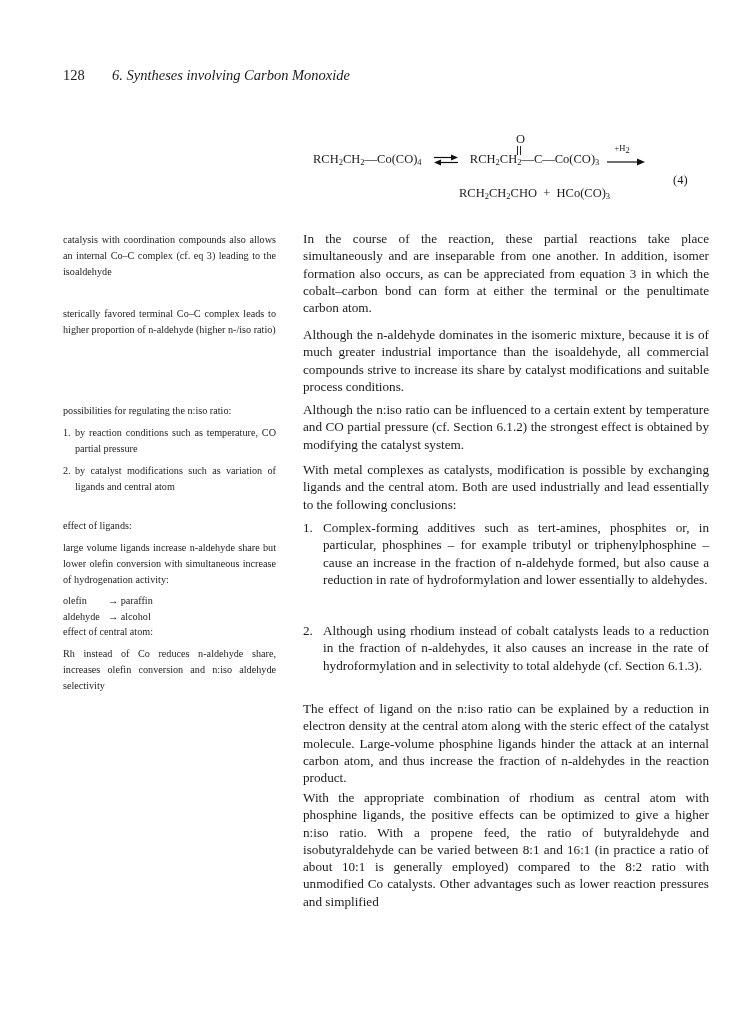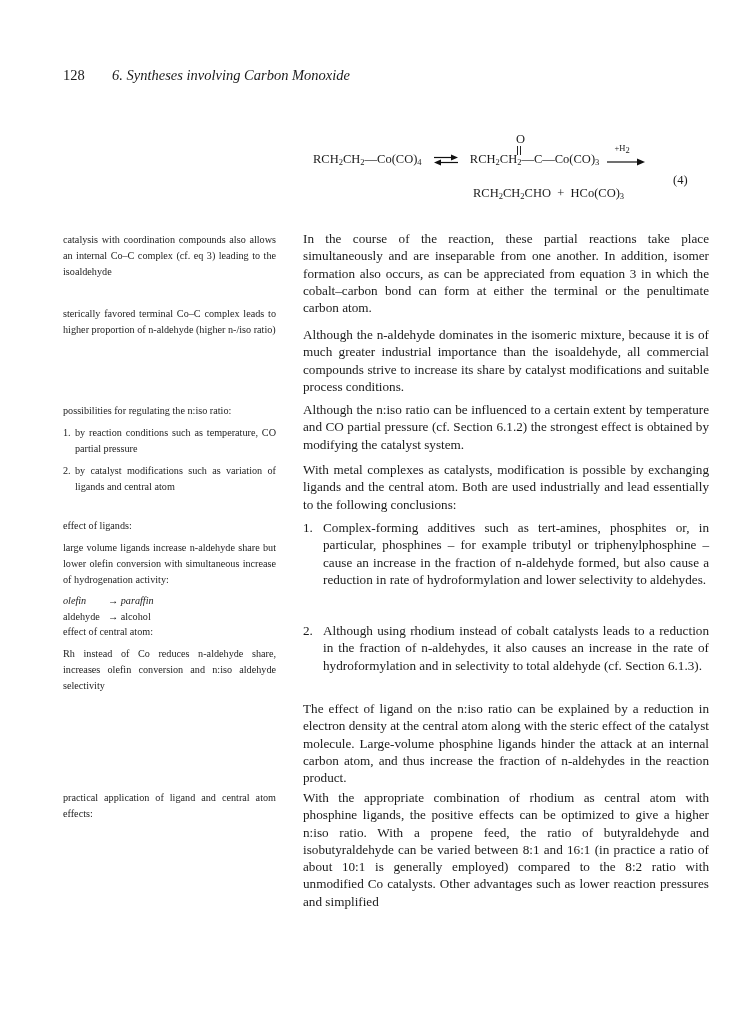--- a/index.html
+++ b/index.html
@@ -9,21 +9,21 @@
   }
   .running-head {
     position: absolute; top: 67px; left: 63px; font-size: 14.5px;
   }
   .running-head .pgnum { display: inline-block; width: 49px; }
   .running-head .chap { font-style: italic; }
 
   
   .equation { position: absolute; top: 140px; left: 305px; width: 410px; height: 75px; font-size: 12.5px; }
   .eq-row1 { position: absolute; top: 12px; left: 8px; white-space: nowrap; }
-  .eq-row2 { position: absolute; top: 46px; left: 168px; white-space: nowrap; text-align: right; }
+  .eq-row2 { position: absolute; top: 46px; left: 154px; white-space: nowrap; text-align: right; }
   .eq-num { position: absolute; top: 33px; left: 368px; }
   .eq-o { position: absolute; top: -8px; left: 211px; font-size: 12.5px; }
   .eq-dbl { position: absolute; top: 6px; left: 212px; width: 4px; height: 9px; border-left: 1px solid #222; border-right: 1px solid #222; box-sizing: border-box; }
   sub { font-size: 8.5px; vertical-align: -2px; line-height: 0; }
   .eq-arrow-eq { display: inline-block; vertical-align: middle; margin: 0 8px; }
   .eq-arrow-h2 { display: inline-block; position: relative; vertical-align: middle; margin-left: 4px; width: 40px; height: 14px; }
   .eq-arrow-h2 .lbl { position: absolute; top: -10px; left: 8px; font-size: 8.5px; white-space: nowrap; }
 
   
   .note { position: absolute; left: 63px; width: 213px; font-size: 10.2px; line-height: 16px; text-align: justify; color: #222; }
@@ -86,55 +86,54 @@
   </div>
   <div class="num-item">
     <span class="n">2.</span>
     <span>by catalyst modifications such as variation of ligands and central atom</span>
   </div>
 </div>
 
 <div class="note" style="top:518px;">
   <p>effect of ligands:</p>
   <p>large volume ligands increase n-aldehyde share but lower olefin conversion with simultaneous increase of hydrogenation activity:</p>
-  <div class="arrow-row" style="margin-top:-1px;font-style:italic;">
+  <div class="arrow-row" style="margin-top:-1px;">
     <span class="a">olefin</span>
     <span>→</span>&nbsp;<span>paraffin</span>
   </div>
   <div class="arrow-row">
     <span class="a">aldehyde</span>
     <span>→</span>&nbsp;<span>alcohol</span>
   </div>
 </div>
 
 <div class="note" style="top:624px;">
   <p>effect of central atom:</p>
   <p>Rh instead of Co reduces n-aldehyde share, increases olefin conversion and n:iso aldehyde selectivity</p>
 </div>
 
 <div class="note" style="top:790px;">
-  <p>practical application of ligand and central atom effects:</p>
 </div>
 
 <div class="main" style="top:230px;">
   <p>In the course of the reaction, these partial reactions take place simultaneously and are inseparable from one another. In addition, isomer formation also occurs, as can be appreciated from equation 3 in which the cobalt–carbon bond can form at either the terminal or the penultimate carbon atom.</p>
 </div>
 <div class="main" style="top:326px;">
   <p>Although the n-aldehyde dominates in the isomeric mixture, because it is of much greater industrial importance than the isoaldehyde, all commercial compounds strive to increase its share by catalyst modifications and suitable process conditions.</p>
 </div>
 <div class="main" style="top:401px;">
   <p>Although the n:iso ratio can be influenced to a certain extent by temperature and CO partial pressure (cf. Section 6.1.2) the strongest effect is obtained by modifying the catalyst system.</p>
 </div>
 <div class="main" style="top:461px;">
   <p>With metal complexes as catalysts, modification is possible by exchanging ligands and the central atom. Both are used industrially and lead essentially to the following conclusions:</p>
 </div>
 <div class="main" style="top:519px;">
   <div class="list-item">
     <span class="n">1.</span>
-    <span>Complex-forming additives such as tert-amines, phosphites or, in particular, phosphines – for example tributyl or triphenylphosphine – cause an increase in the fraction of n-aldehyde formed, but also cause a reduction in rate of hydroformylation and lower selectivity to aldehydes.</span>
+    <span>Complex-forming additives such as tert-amines, phosphites or, in particular, phosphines – for example tributyl or triphenylphosphine – cause an increase in the fraction of n-aldehyde formed, but also cause a reduction in rate of hydroformylation and lower essentially to aldehydes.</span>
   </div>
 </div>
 <div class="main" style="top:622px;">
   <div class="list-item">
     <span class="n">2.</span>
     <span>Although using rhodium instead of cobalt catalysts leads to a reduction in the fraction of n-aldehydes, it also causes an increase in the rate of hydroformylation and in selectivity to total aldehyde (cf. Section 6.1.3).</span>
   </div>
 </div>
 <div class="main" style="top:700px;">
   <p>The effect of ligand on the n:iso ratio can be explained by a reduction in electron density at the central atom along with the steric effect of the catalyst molecule. Large-volume phosphine ligands hinder the attack at an internal carbon atom, and thus increase the fraction of n-aldehydes in the reaction product.</p>

